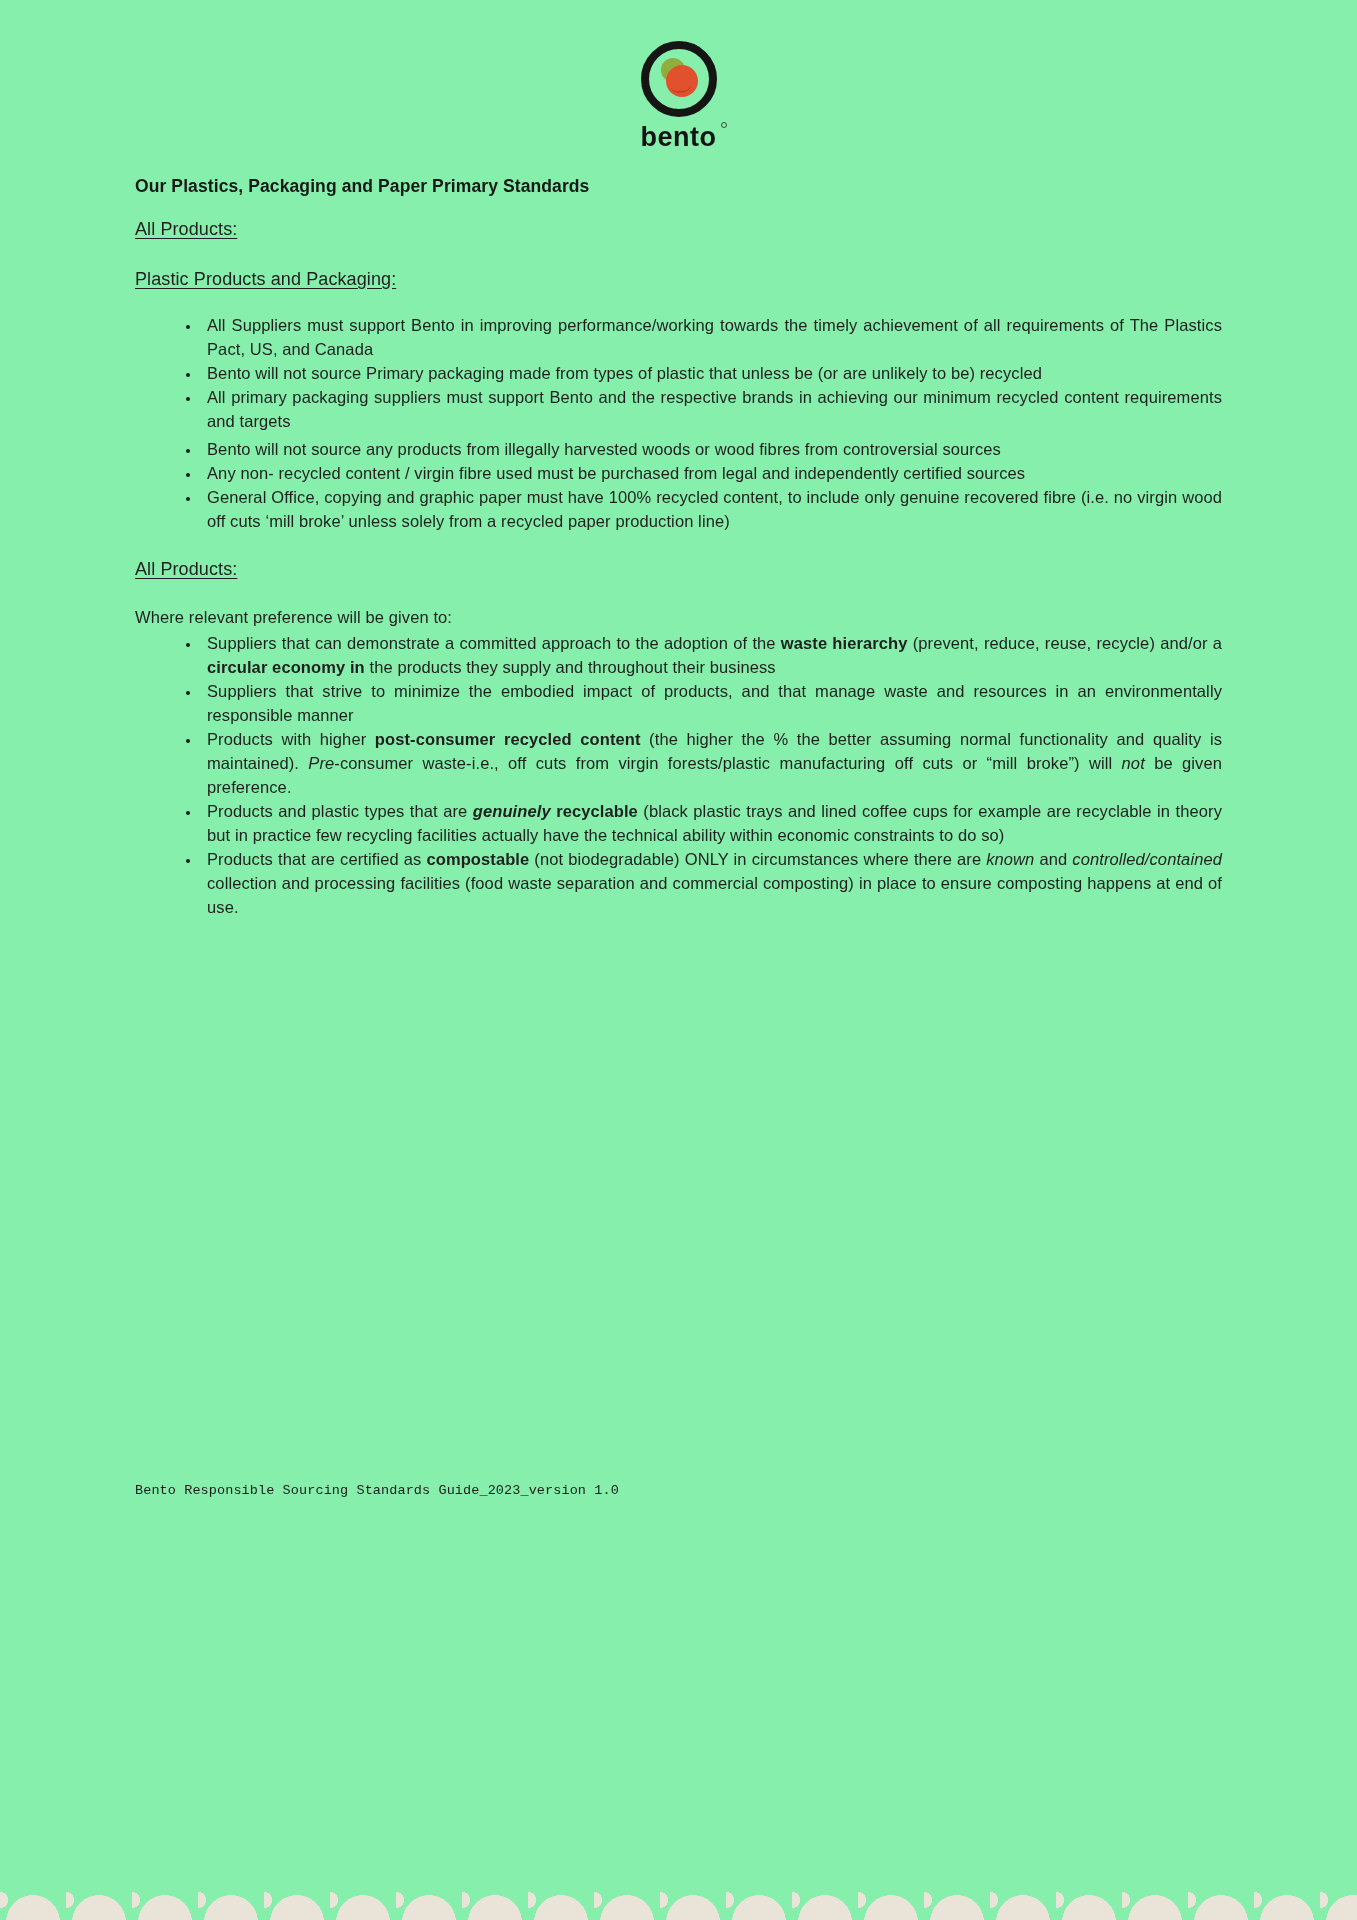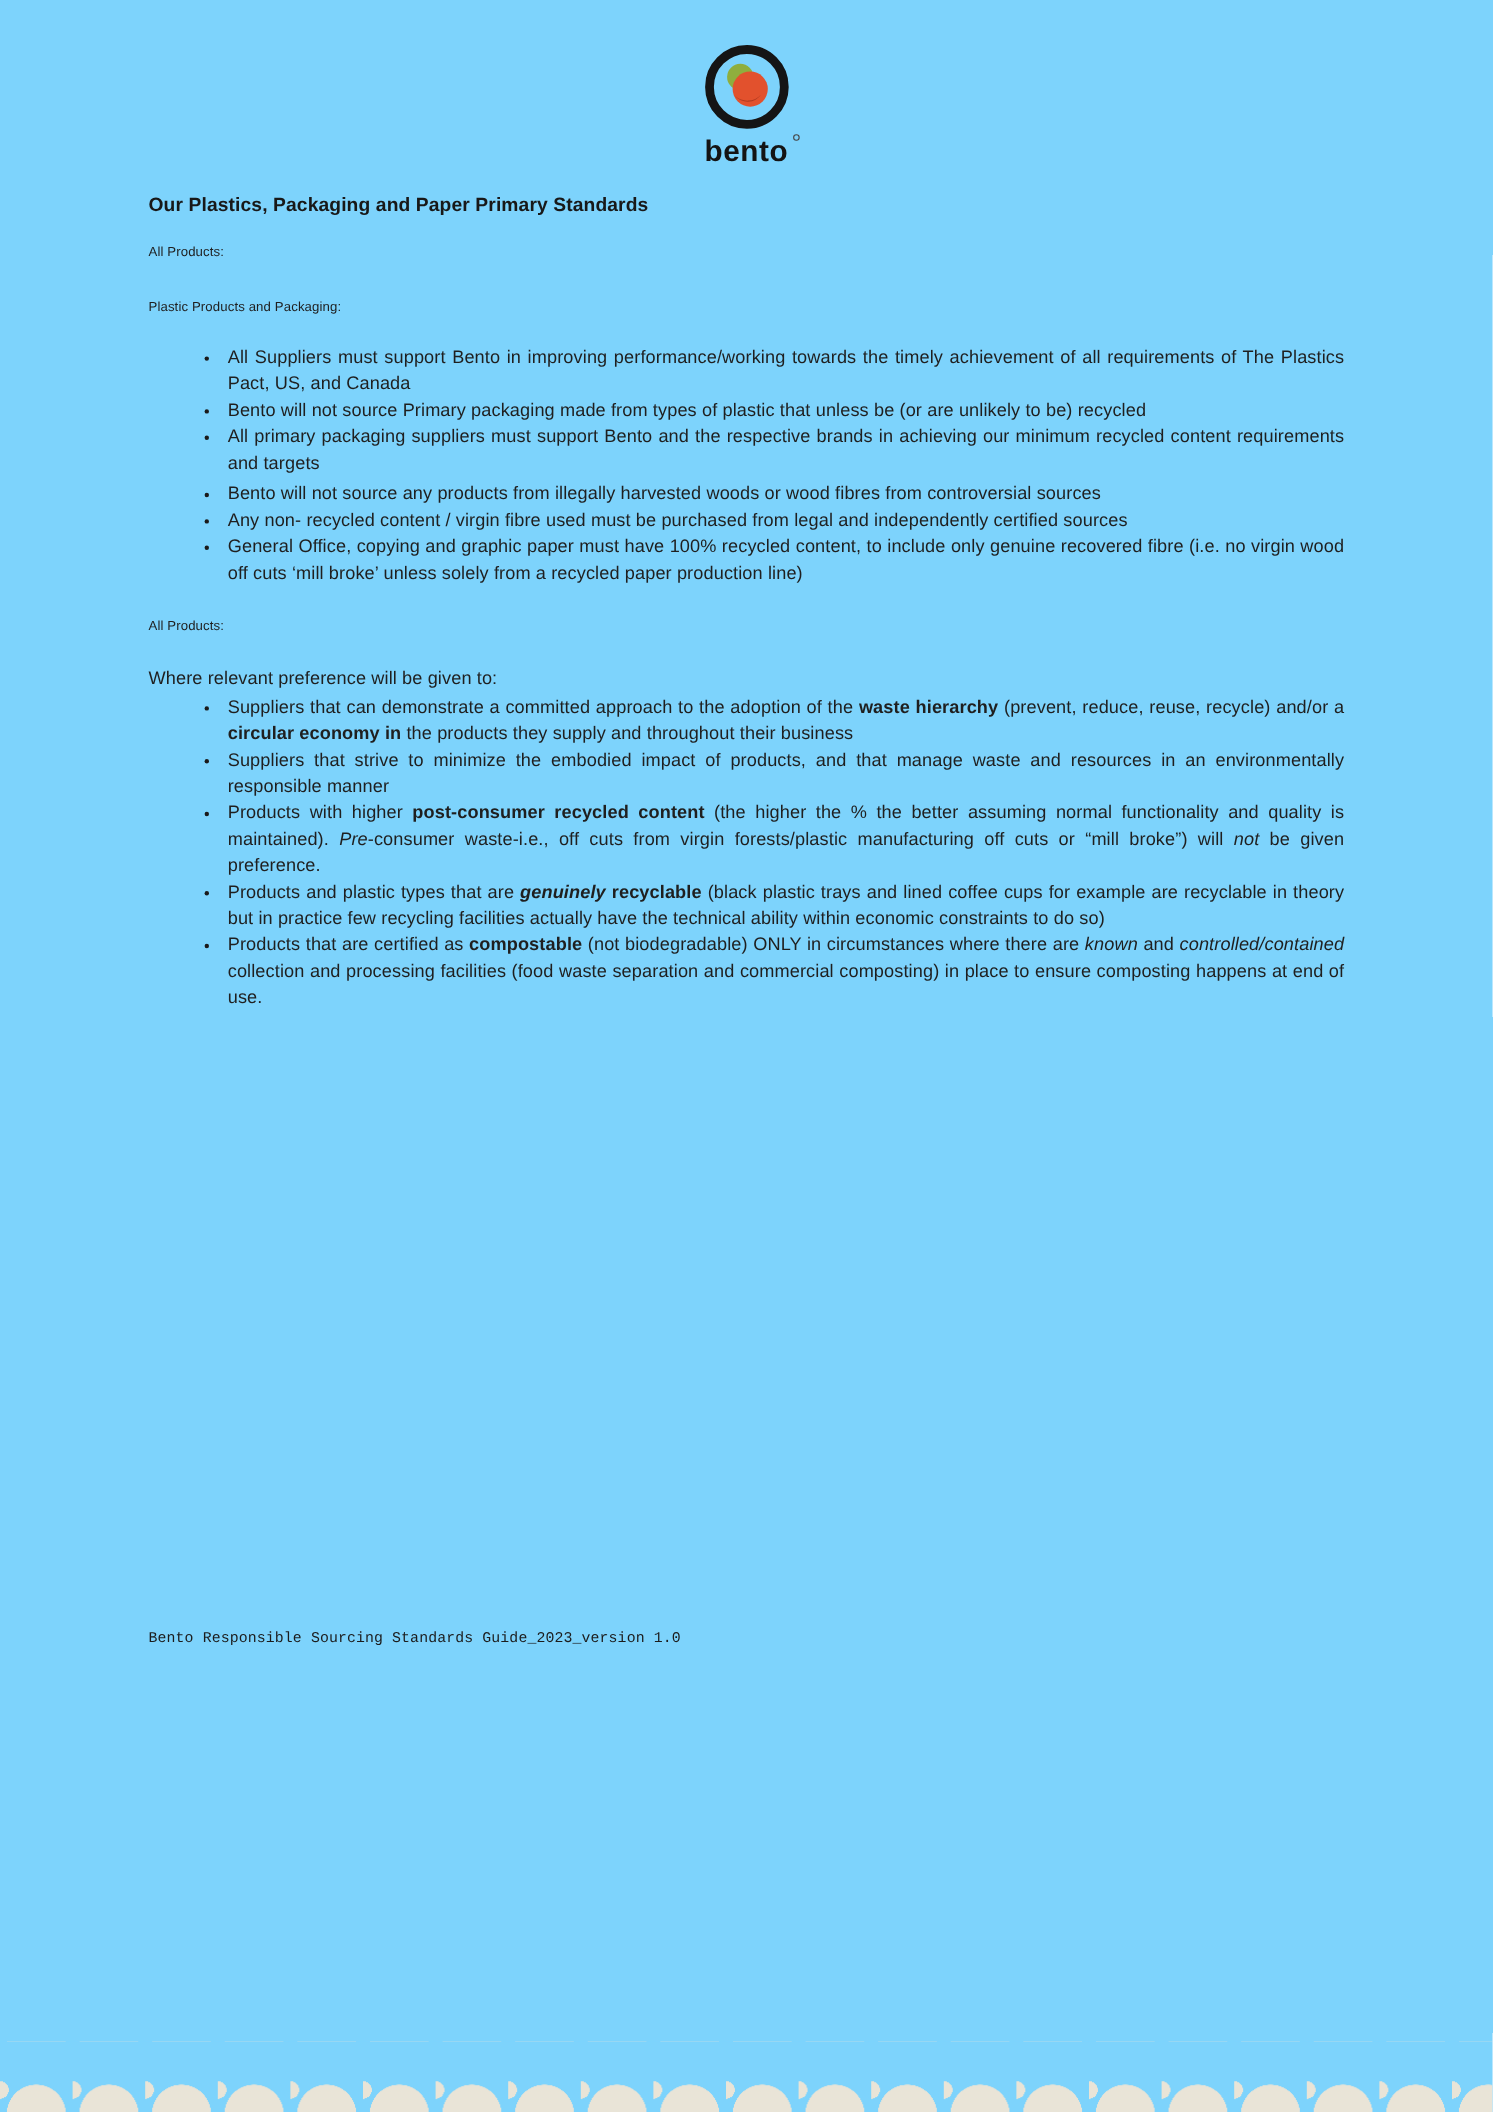--- a/index.html
+++ b/index.html
@@ -6,21 +6,21 @@
     --text:#1f1f1f;
     --pat:#e9e4d7;
   }
   *{box-sizing:border-box;}
   html,body{margin:0;padding:0;background:#ffffff;}
   .page{
     position:relative;
     width:1357px;
     height:1920px;
     margin:0 auto;
-    background:#7dd3fc;
+    background:#86efac;
     overflow:hidden;
     font-family:"Liberation Sans", sans-serif;
     color:var(--text);
     font-size:16.5px;
     letter-spacing:0.1px;
   }
   .content{
     padding:38px 135px 0 135px;
   }
   
@@ -68,22 +68,23 @@
     font-size:17.5px;
     font-weight:700;
     line-height:26px;
     margin:0;
     color:#181818;
   }
   .h-min{margin-top:22px;}
   .h-pref{margin-top:16px;}
 
   .subheading{
-    font-size:12px;
+    font-size:18px;
     line-height:24px;
+    text-decoration:underline;
     text-underline-offset:3px;
   }
   .sub-allprod-1{margin-top:18px;}
   .sub-plastic{margin-top:26px;}
   .sub-paper{margin-top:26px;}
   .sub-allprod-2{margin-top:24px;}
 
   .b-allprod{margin-top:24px;}
   .b-plastic{margin-top:22px;}
   .b-paper{margin-top:4px;}

